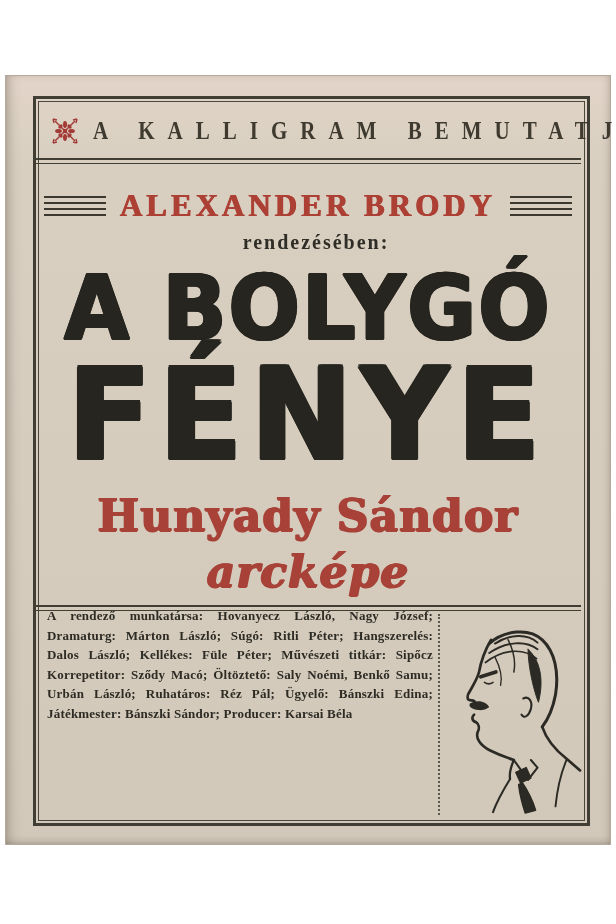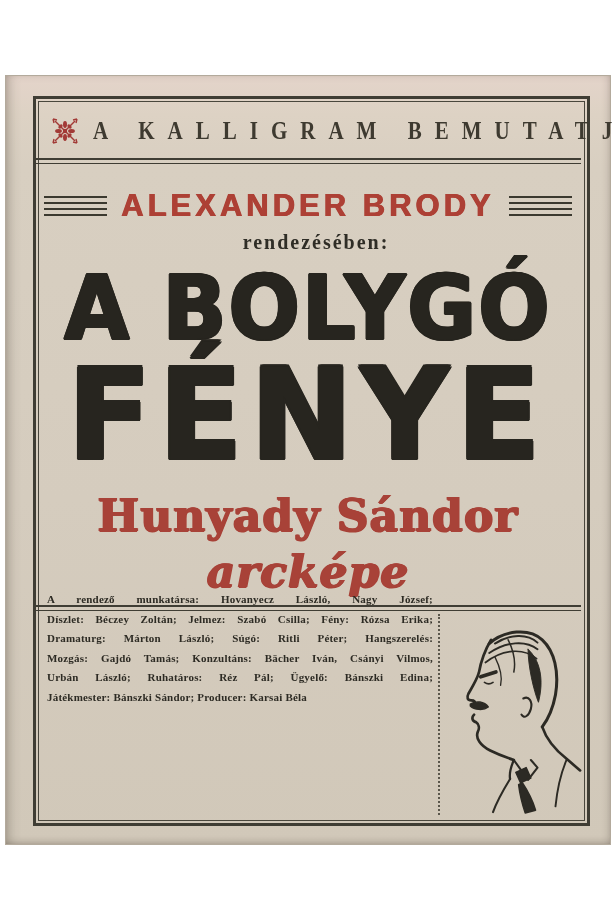--- a/index.html
+++ b/index.html
@@ -32,21 +32,21 @@
   }
   .star{width:30px;height:34px;flex:0 0 auto;}
   .brody-row{
     position:absolute;left:38px;right:38px;top:107px;height:46px;
     display:flex;align-items:center;justify-content:center;gap:14px;
   }
   .line-stack{flex:1;display:flex;flex-direction:column;gap:4px;max-width:78px;}
   .line-stack span{display:block;height:0;border-top:2px solid #3b392f;}
   .brody-name{
     color:#ad4035;font-weight:bold;font-size:31px;letter-spacing:4px;white-space:nowrap;
-    font-family:Liberation Sans, sans-serif;
+    font-family:Liberation Serif, serif;
     text-shadow:.5px 0 currentColor,-.5px 0 currentColor;
   }
   .byline{
     position:absolute;left:0;right:0;top:155px;text-align:center;
     color:#2f2d26;font-weight:bold;font-size:20px;letter-spacing:2px;
     font-family:"Liberation Serif", serif;
     margin-left:16px;
   }
   .title-line{
     position:absolute;left:0;right:0;text-align:center;color:#27251f;
@@ -66,22 +66,22 @@
   }
   .subtitle-line{
     position:absolute;left:0;right:0;text-align:center;color:#a84238;
     font-family:"DejaVu Serif", serif;font-weight:bold;font-size:44px;line-height:48px;
     letter-spacing:1px;white-space:nowrap;
     text-shadow:1px 0 currentColor,-1px 0 currentColor,0 .5px currentColor,0 -.5px currentColor;
   }
   .subtitle-1{top:416px;}
   .subtitle-2{top:472px;font-style:italic;}
   .credits-block{
-    position:absolute;left:41px;top:514px;width:386px;color:#2d2b24;
-    font-family:"Liberation Serif", serif;font-weight:bold;font-size:11px;
+    position:absolute;left:41px;top:530px;width:386px;color:#2d2b24;
+    font-family:"Liberation Serif", serif;font-weight:bold;font-size:13px;
   }
   .credits-block .cl{
     line-height:19.6px;text-align:justify;text-align-last:justify;white-space:nowrap;
     letter-spacing:.2px;
   }
   .credits-block .cl.last{text-align-last:left;}
   .credits-divider{
     position:absolute;left:432px;top:538px;height:201px;width:0;
     border-left:2px dotted #5a564b;
   }
@@ -146,23 +146,23 @@
   <div class="title-line title-1">A BOLYGÓ</div>
   <div class="title-line title-2">FÉNYE</div>
 
   <div class="subtitle-line subtitle-1">Hunyady Sándor</div>
   <div class="subtitle-line subtitle-2">arcképe</div>
 
   <div class="rule-double" style="left:30px;width:545px;top:529px;"></div>
 
   <div class="credits-block">
     <div class="cl">A rendező munkatársa: Hovanyecz László, Nagy József;</div>
-    <div class="cl">Díszlet: Béczey Zoltán; Jelmez: Szabó Csilla; Fény: Rózsa Erika;</div>
     <div class="cl">Dramaturg: Márton László; Súgó: Ritli Péter; Hangszerelés:</div>
-    <div class="cl">Mozgás: Gajdó Tamás; Konzultáns: Bächer Iván, Csányi Vilmos,</div>
+    <div class="cl">Dalos László; Kellékes: Füle Péter; Művészeti titkár: Sipőcz</div>
+    <div class="cl">Korrepetitor: Sződy Macó; Öltöztető: Saly Noémi, Benkő Samu;</div>
     <div class="cl">Urbán László; Ruhatáros: Réz Pál; Ügyelő: Bánszki Edina;</div>
     <div class="cl last">Játékmester: Bánszki Sándor; Producer: Karsai Béla</div>
   </div>
 
   <div class="credits-divider"></div>
 
   <div class="portrait-box">
     <svg viewBox="0 0 150 205">
       <g fill="none" stroke="#2c2a24" stroke-linecap="round" stroke-linejoin="round">
 

